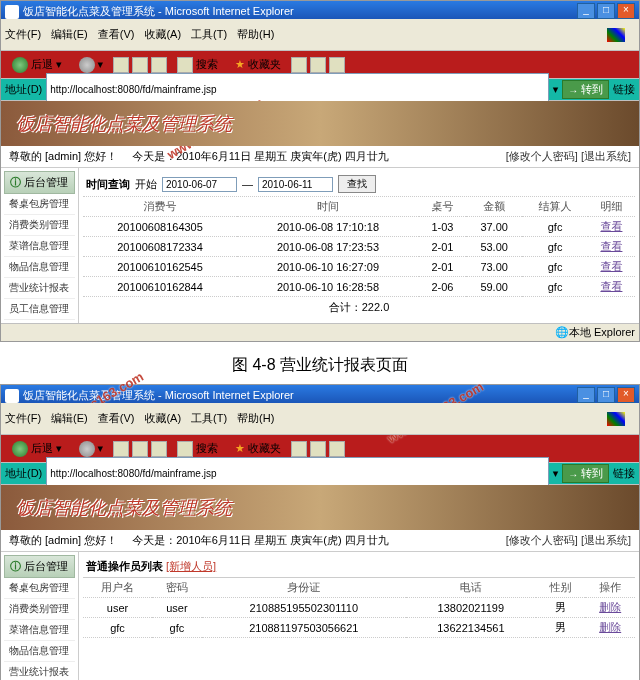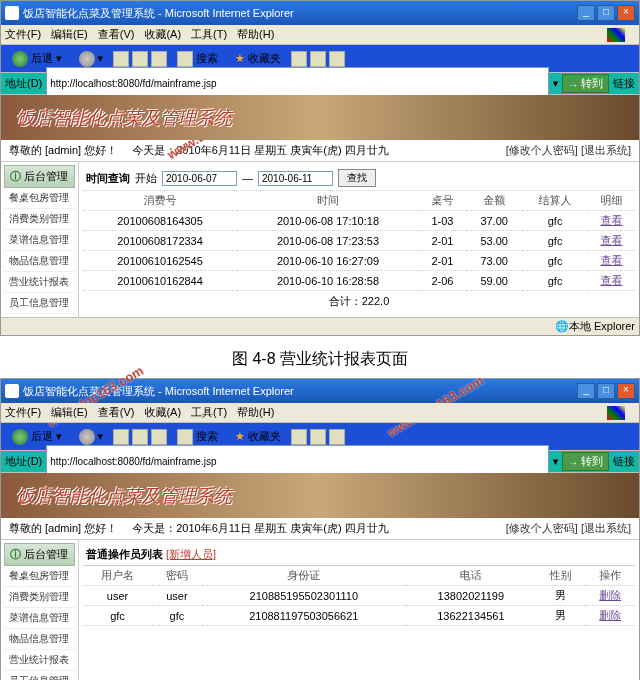--- a/index.html
+++ b/index.html
@@ -1,27 +1,27 @@
 <!DOCTYPE html>
 <html><head>
 <meta charset="utf-8">
 <style>
 *{box-sizing:border-box;margin:0;padding:0;font-family:"SimSun","Microsoft YaHei",sans-serif;font-size:11px}
 body{background:#fff;width:640px}
 .screenshot{border:1px solid #999;margin-bottom:5px}
-.titlebar{background:linear-gradient(to bottom,#2a7ae2 0%,#1b56b8 100%);height:24px;color:#fff;display:flex;align-items:center;padding:0 4px}
+.titlebar{background:linear-gradient(to bottom,#2a7ae2 0%,#1b56b8 100%);height:18px;color:#fff;display:flex;align-items:flex-end;padding:0 4px}
 .titlebar .icon{width:14px;height:14px;background:#fff;margin-right:4px;border-radius:2px}
 .titlebar .title{flex:1;font-size:11px}
 .winbtns{display:flex;gap:2px}
 .winbtn{width:18px;height:16px;background:#4a90e2;border:1px solid #2060a0;color:#fff;text-align:center;line-height:12px;font-size:10px}
 .winbtn.close{background:#e25a2a}
-.menubar{background:#ece9d8;height:20px;display:flex;align-items:center;padding:0 4px;border-bottom:1px solid #c0c0c0;position:relative}
+.menubar{background:#ece9d8;height:32px;display:flex;align-items:center;padding:0 4px;border-bottom:1px solid #c0c0c0;position:relative}
 .menubar span{margin-right:10px;color:#000}
 .menubar .winlogo{position:absolute;right:4px;width:18px;height:14px;background:linear-gradient(45deg,red,green,blue,yellow)}
-.toolbar{background:#1d4ed8;height:28px;display:flex;align-items:center;padding:0 4px;border-bottom:1px solid #c0c0c0;gap:3px}
+.toolbar{background:#b91c1c;height:28px;display:flex;align-items:center;padding:0 4px;border-bottom:1px solid #c0c0c0;gap:3px}
 .tbtn{display:inline-flex;align-items:center;padding:2px 6px;border:1px solid transparent;border-radius:3px;gap:3px}
 .circ{width:16px;height:16px;border-radius:50%;display:inline-block}
 .circ.back{background:radial-gradient(circle,#7fc97f,#2a7a2a)}
 .circ.fwd{background:radial-gradient(circle,#ccc,#888)}
 .ticon{width:16px;height:16px;display:inline-block;background:#e0e0c0;border:1px solid #aaa}
 .addrbar{background:#14b8a6;height:22px;display:flex;align-items:center;padding:0 4px;border-bottom:1px solid #c0c0c0;gap:4px}
 .addrinput{flex:1;height:18px;border:1px solid #7f9db9;background:#fff;padding:16px 3px;font-size:10px}
 .gobtn{background:#4a9a4a;color:#fff;padding:1px 5px;border:1px solid #2a7a2a;font-size:10px}
 .banner{height:45px;background:linear-gradient(to right,#8b5a3c,#c8a878,#6b4a2c);display:flex;align-items:center;padding-left:15px;position:relative;overflow:hidden}
 .banner-title{color:#c0392b;font-size:18px;font-weight:normal;font-style:italic;text-shadow:1px 1px #fff,-1px -1px #fff}

